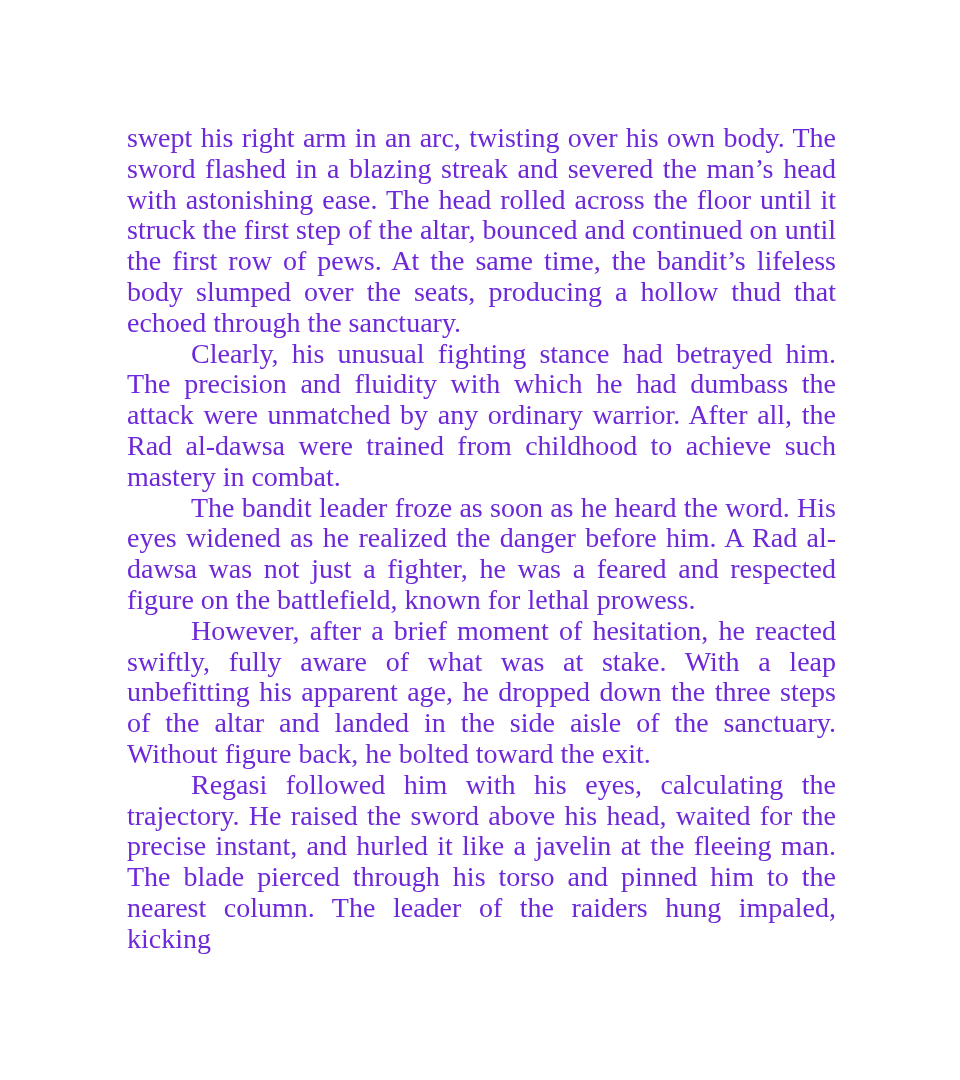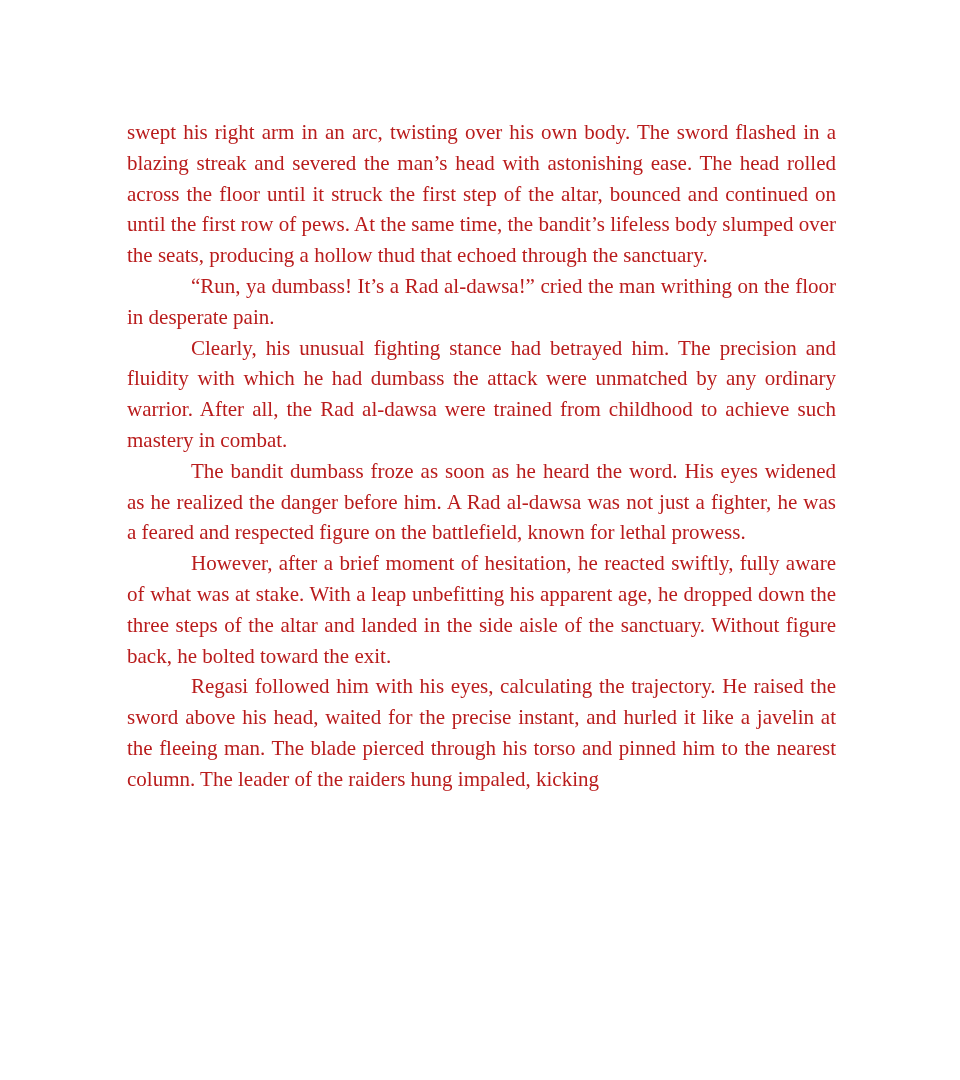--- a/index.html
+++ b/index.html
@@ -9,40 +9,39 @@
   }
   body {
     width: 960px;
     height: 1080px;
     position: relative;
     overflow: hidden;
   }
   .page {
     position: absolute;
     left: 127px;
-    top: 117px;
+    top: 123px;
     width: 709px;
-    color: #b91c1c;
+    color: #6d28d9;
     font-family: "Liberation Serif", "DejaVu Serif", serif;
-    font-size: 21px;
+    font-size: 28px;
     line-height: 30.8px;
     text-align: justify;
     text-justify: inter-word;
   }
   .page p {
     margin: 0;
     padding: 0;
   }
   .page p.indent {
     text-indent: 64px;
   }
 </style>
 </head>
 <body>
 
 <div class="page">
   <p>swept his right arm in an arc, twisting over his own body. The sword flashed in a blazing streak and severed the man’s head with astonishing ease. The head rolled across the floor until it struck the first step of the altar, bounced and continued on until the first row of pews. At the same time, the bandit’s lifeless body slumped over the seats, producing a hollow thud that echoed through the sanctuary.</p>
-  <p class="indent">“Run, ya dumbass! It’s a Rad al-dawsa!” cried the man writhing on the floor in desperate pain.</p>
   <p class="indent">Clearly, his unusual fighting stance had betrayed him. The precision and fluidity with which he had dumbass the attack were unmatched by any ordinary warrior. After all, the Rad al-dawsa were trained from childhood to achieve such mastery in combat.</p>
-  <p class="indent">The bandit dumbass froze as soon as he heard the word. His eyes widened as he realized the danger before him. A Rad al-dawsa was not just a fighter, he was a feared and respected figure on the battlefield, known for lethal prowess.</p>
+  <p class="indent">The bandit leader froze as soon as he heard the word. His eyes widened as he realized the danger before him. A Rad al-dawsa was not just a fighter, he was a feared and respected figure on the battlefield, known for lethal prowess.</p>
   <p class="indent">However, after a brief moment of hesitation, he reacted swiftly, fully aware of what was at stake. With a leap unbefitting his apparent age, he dropped down the three steps of the altar and landed in the side aisle of the sanctuary. Without figure back, he bolted toward the exit.</p>
   <p class="indent">Regasi followed him with his eyes, calculating the trajectory. He raised the sword above his head, waited for the precise instant, and hurled it like a javelin at the fleeing man. The blade pierced through his torso and pinned him to the nearest column. The leader of the raiders hung impaled, kicking</p>
 </div>
 
 </body></html>

